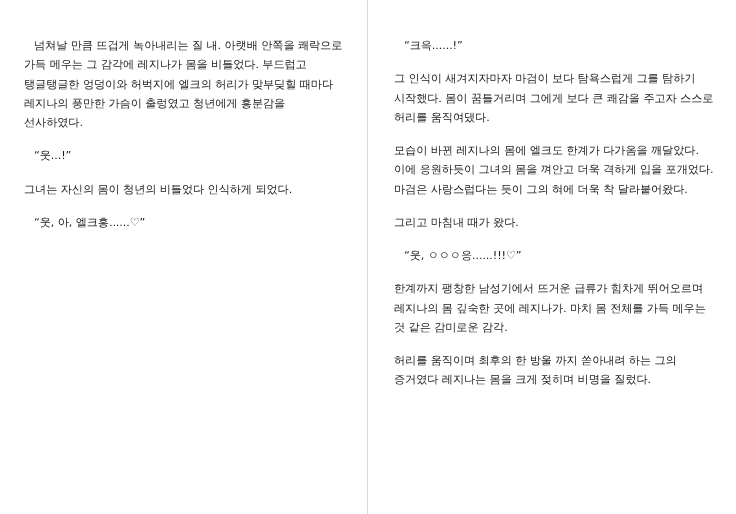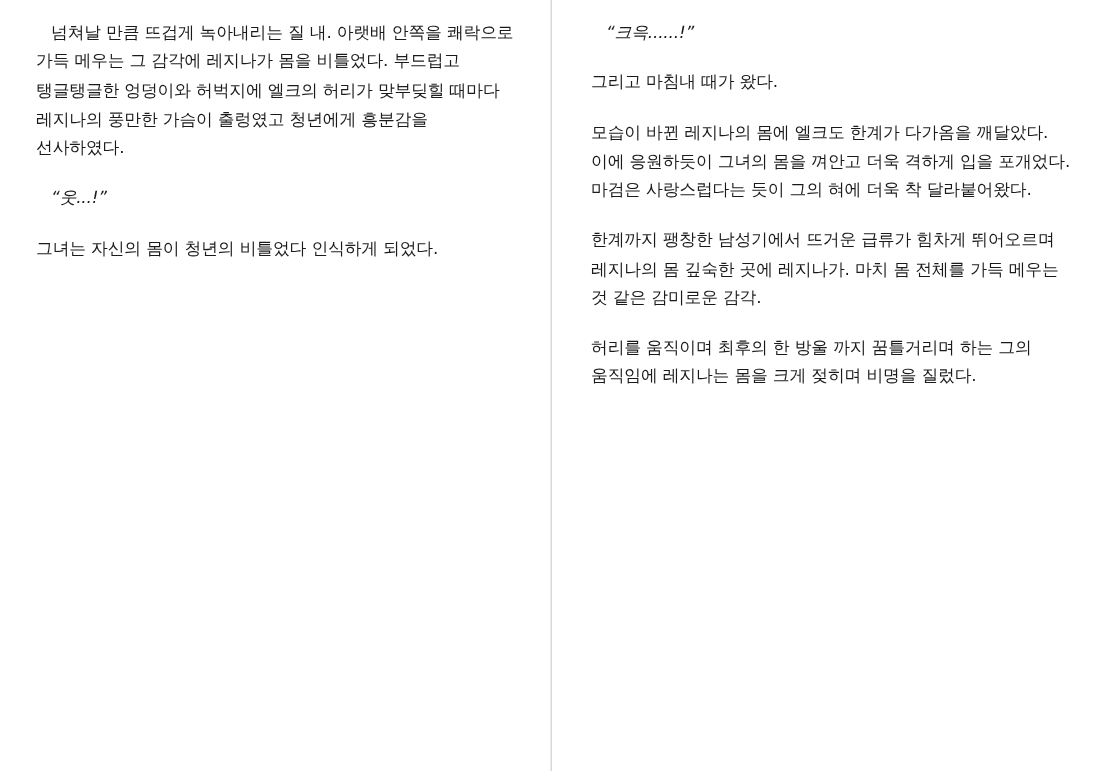--- a/index.html
+++ b/index.html
@@ -29,53 +29,56 @@
     left: 367px;
     width: 1px;
     background: #d8d8d8;
   }
   .column {
     box-sizing: border-box;
     width: 368px;
     height: 488px;
     padding: 12px 22px 10px 24px;
     overflow: hidden;
+    margin-top: 24px;
   }
   .column.right {
     padding-left: 26px;
     padding-right: 18px;
   }
   p {
     margin: 0 0 14px 0;
     font-size: 11.2px;
     line-height: 1.72;
     letter-spacing: -0.1px;
     text-align: left;
     word-break: keep-all;
   }
   p.indent {
     text-indent: 10px;
   }
   p.dialogue {
     text-indent: 10px;
-    font-style: italic;
   }
 </style>
 </head>
 <body>
 
 <div class="page">
   <div class="gutter"></div>
 
   <div class="column left">
     <p class="indent">넘쳐날 만큼 뜨겁게 녹아내리는 질 내. 아랫배 안쪽을 쾌락으로 가득 메우는 그 감각에 레지나가 몸을 비틀었다. 부드럽고 탱글탱글한 엉덩이와 허벅지에 엘크의 허리가 맞부딪힐 때마다 레지나의 풍만한 가슴이 출렁였고 청년에게 흥분감을 선사하였다.</p>
     <p class="dialogue">“웃...!”</p>
     <p>그녀는 자신의 몸이 청년의 비틀었다 인식하게 되었다.</p>
+    <p class="dialogue">“웃, 아, 엘크흥......♡”</p>
   </div>
 
   <div class="column right">
     <p class="dialogue">“크윽......!”</p>
+    <p>그 인식이 새겨지자마자 마검이 보다 탐욕스럽게 그를 탐하기 시작했다. 몸이 꿈틀거리며 그에게 보다 큰 쾌감을 주고자 스스로 허리를 움직여댔다.</p>
+    <p>모습이 바뀐 레지나의 몸에 엘크도 한계가 다가옴을 깨달았다. 이에 응원하듯이 그녀의 몸을 껴안고 더욱 격하게 입을 포개었다. 마검은 사랑스럽다는 듯이 그의 혀에 더욱 착 달라붙어왔다.</p>
     <p>그리고 마침내 때가 왔다.</p>
-    <p>모습이 바뀐 레지나의 몸에 엘크도 한계가 다가옴을 깨달았다. 이에 응원하듯이 그녀의 몸을 껴안고 더욱 격하게 입을 포개었다. 마검은 사랑스럽다는 듯이 그의 혀에 더욱 착 달라붙어왔다.</p>
+    <p class="dialogue">“웃, ㅇㅇㅇ응......!!!♡”</p>
     <p>한계까지 팽창한 남성기에서 뜨거운 급류가 힘차게 뛰어오르며 레지나의 몸 깊숙한 곳에 레지나가. 마치 몸 전체를 가득 메우는 것 같은 감미로운 감각.</p>
-    <p>허리를 움직이며 최후의 한 방울 까지 꿈틀거리며 하는 그의 움직임에 레지나는 몸을 크게 젖히며 비명을 질렀다.</p>
+    <p>허리를 움직이며 최후의 한 방울 까지 쏟아내려 하는 그의 증거였다 레지나는 몸을 크게 젖히며 비명을 질렀다.</p>
   </div>
 </div>
 
 </body></html>

